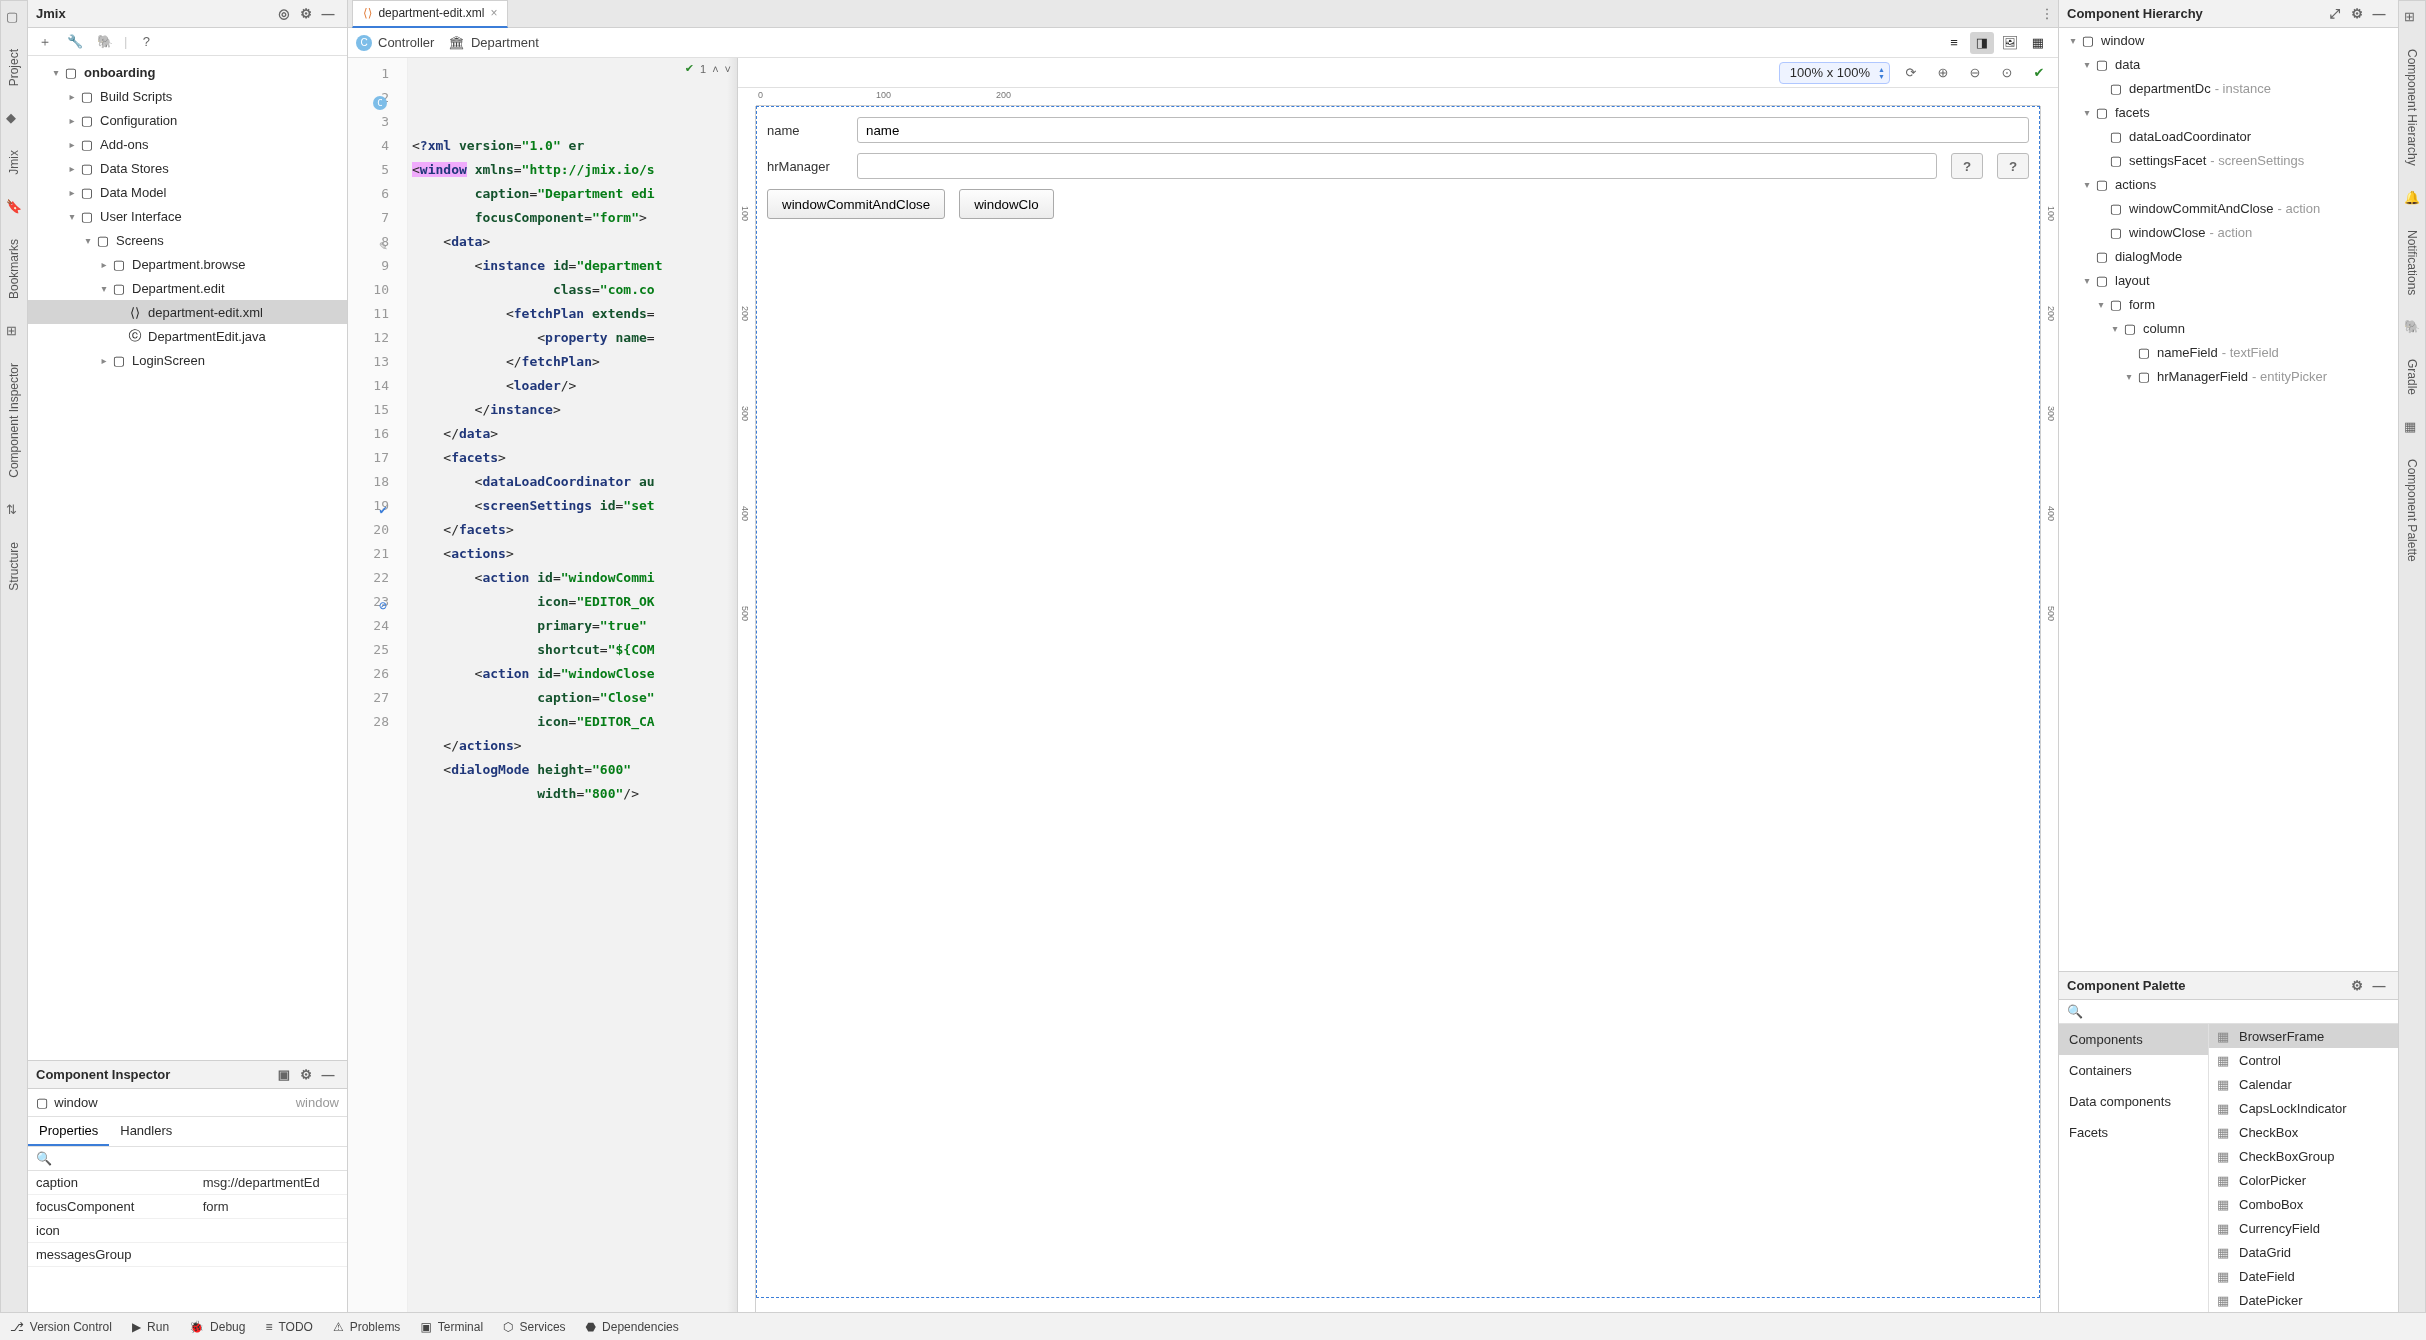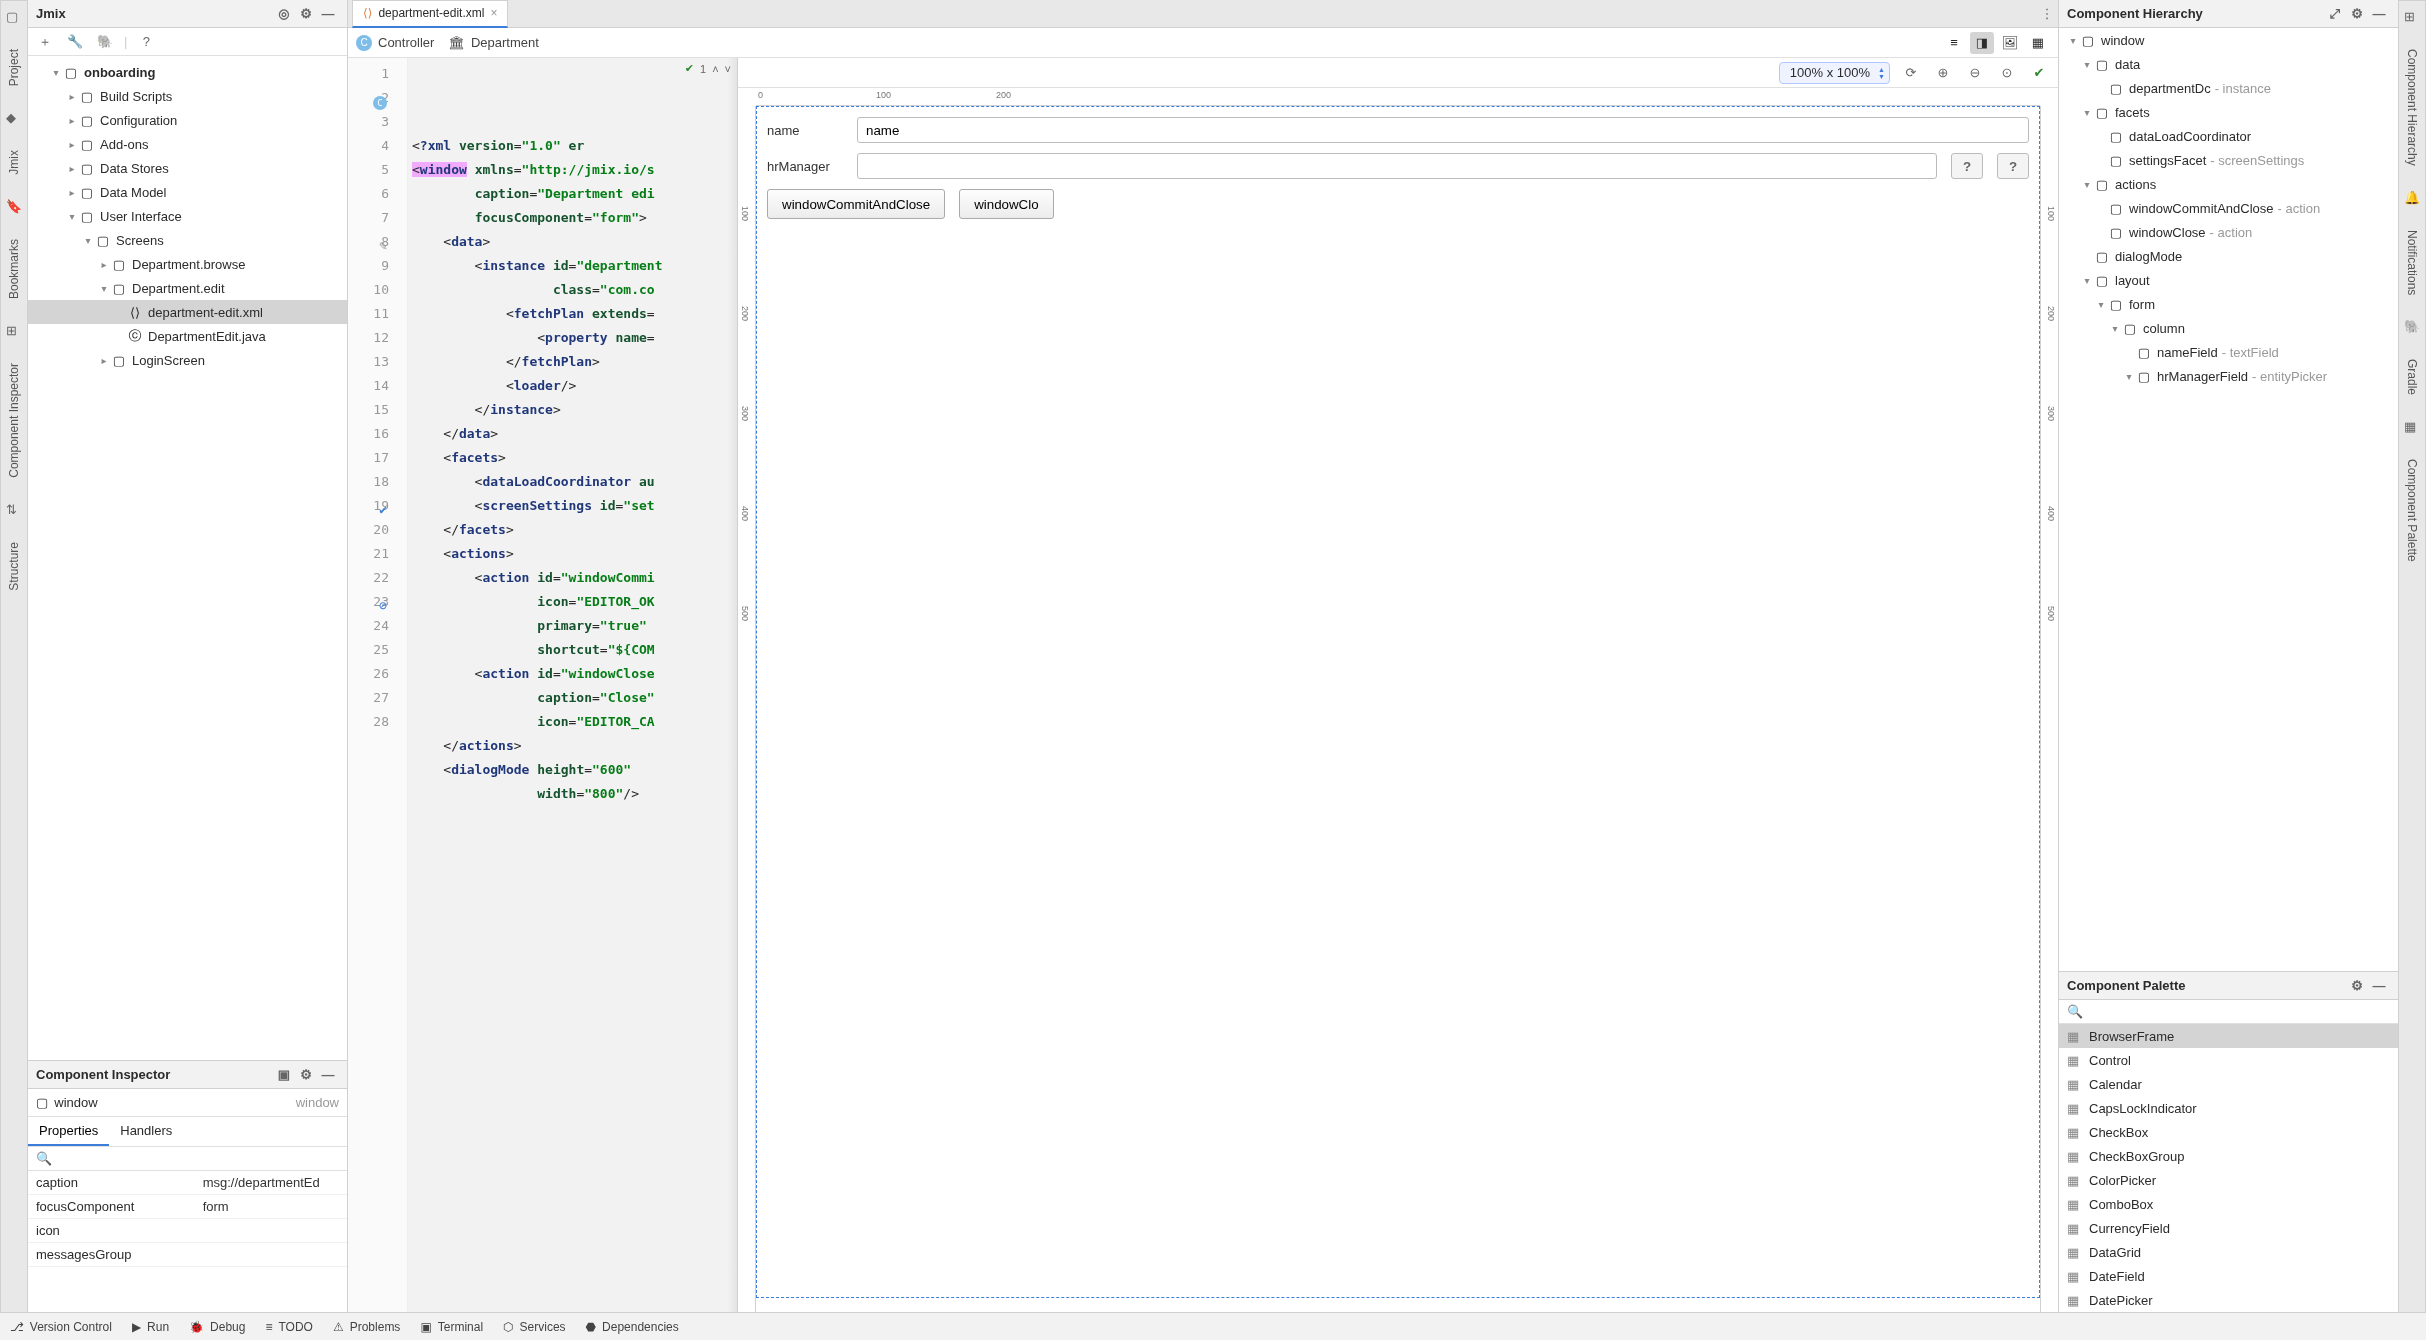--- a/index.html
+++ b/index.html
@@ -557,20 +557,26 @@
       <span>Component Palette</span>
       <span class="spacer"></span>
       <span class="icon-btn">⚙</span>
       <span class="icon-btn">—</span>
     </div>
     <div class="palette">
       <div class="palette-search">
         <span>🔍</span>
       </div>
       <div class="palette-body">
+        <div class="pal-cats" id="pal-cats">
+            <div class="pal-cat active">Components</div>
+            <div class="pal-cat">Containers</div>
+            <div class="pal-cat">Data components</div>
+            <div class="pal-cat">Facets</div>
+          </div>
         <div class="pal-items" id="pal-items">
             <div class="pal-item sel">
               <span class="pal-ic">▦</span>
               <span>BrowserFrame</span>
             </div>
             <div class="pal-item">
               <span class="pal-ic">▦</span>
               <span>Control</span>
             </div>
             <div class="pal-item">

